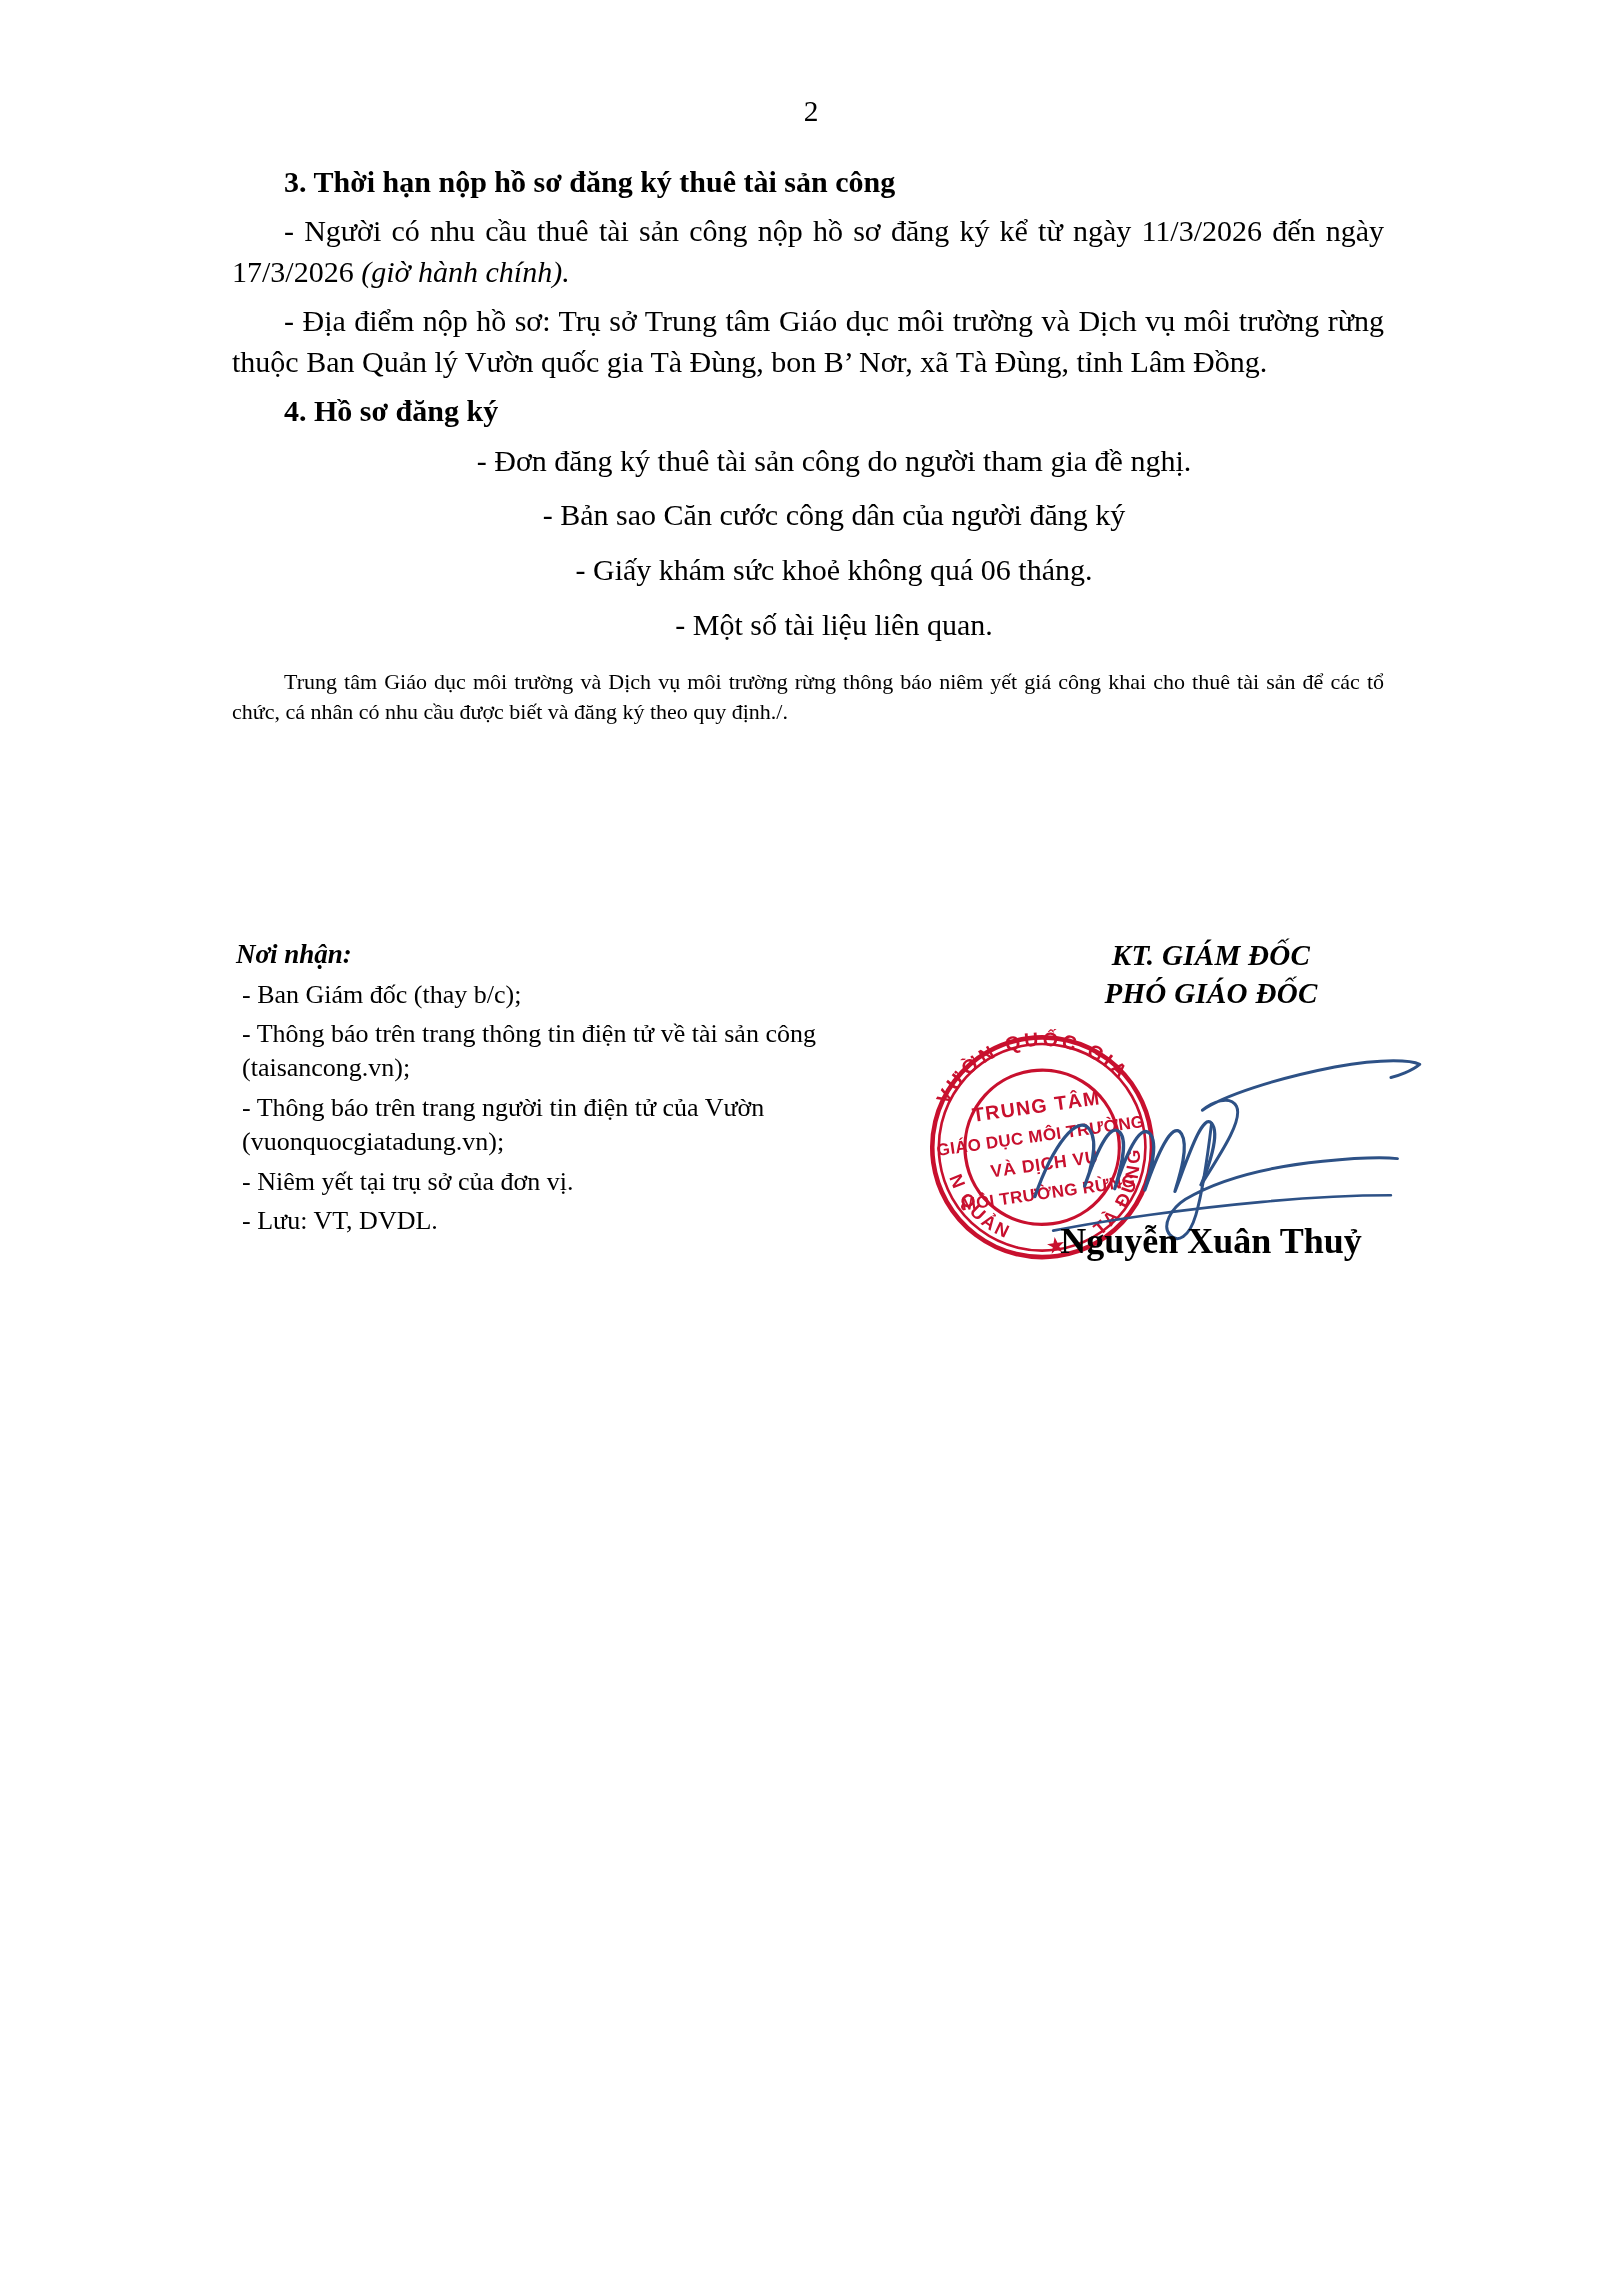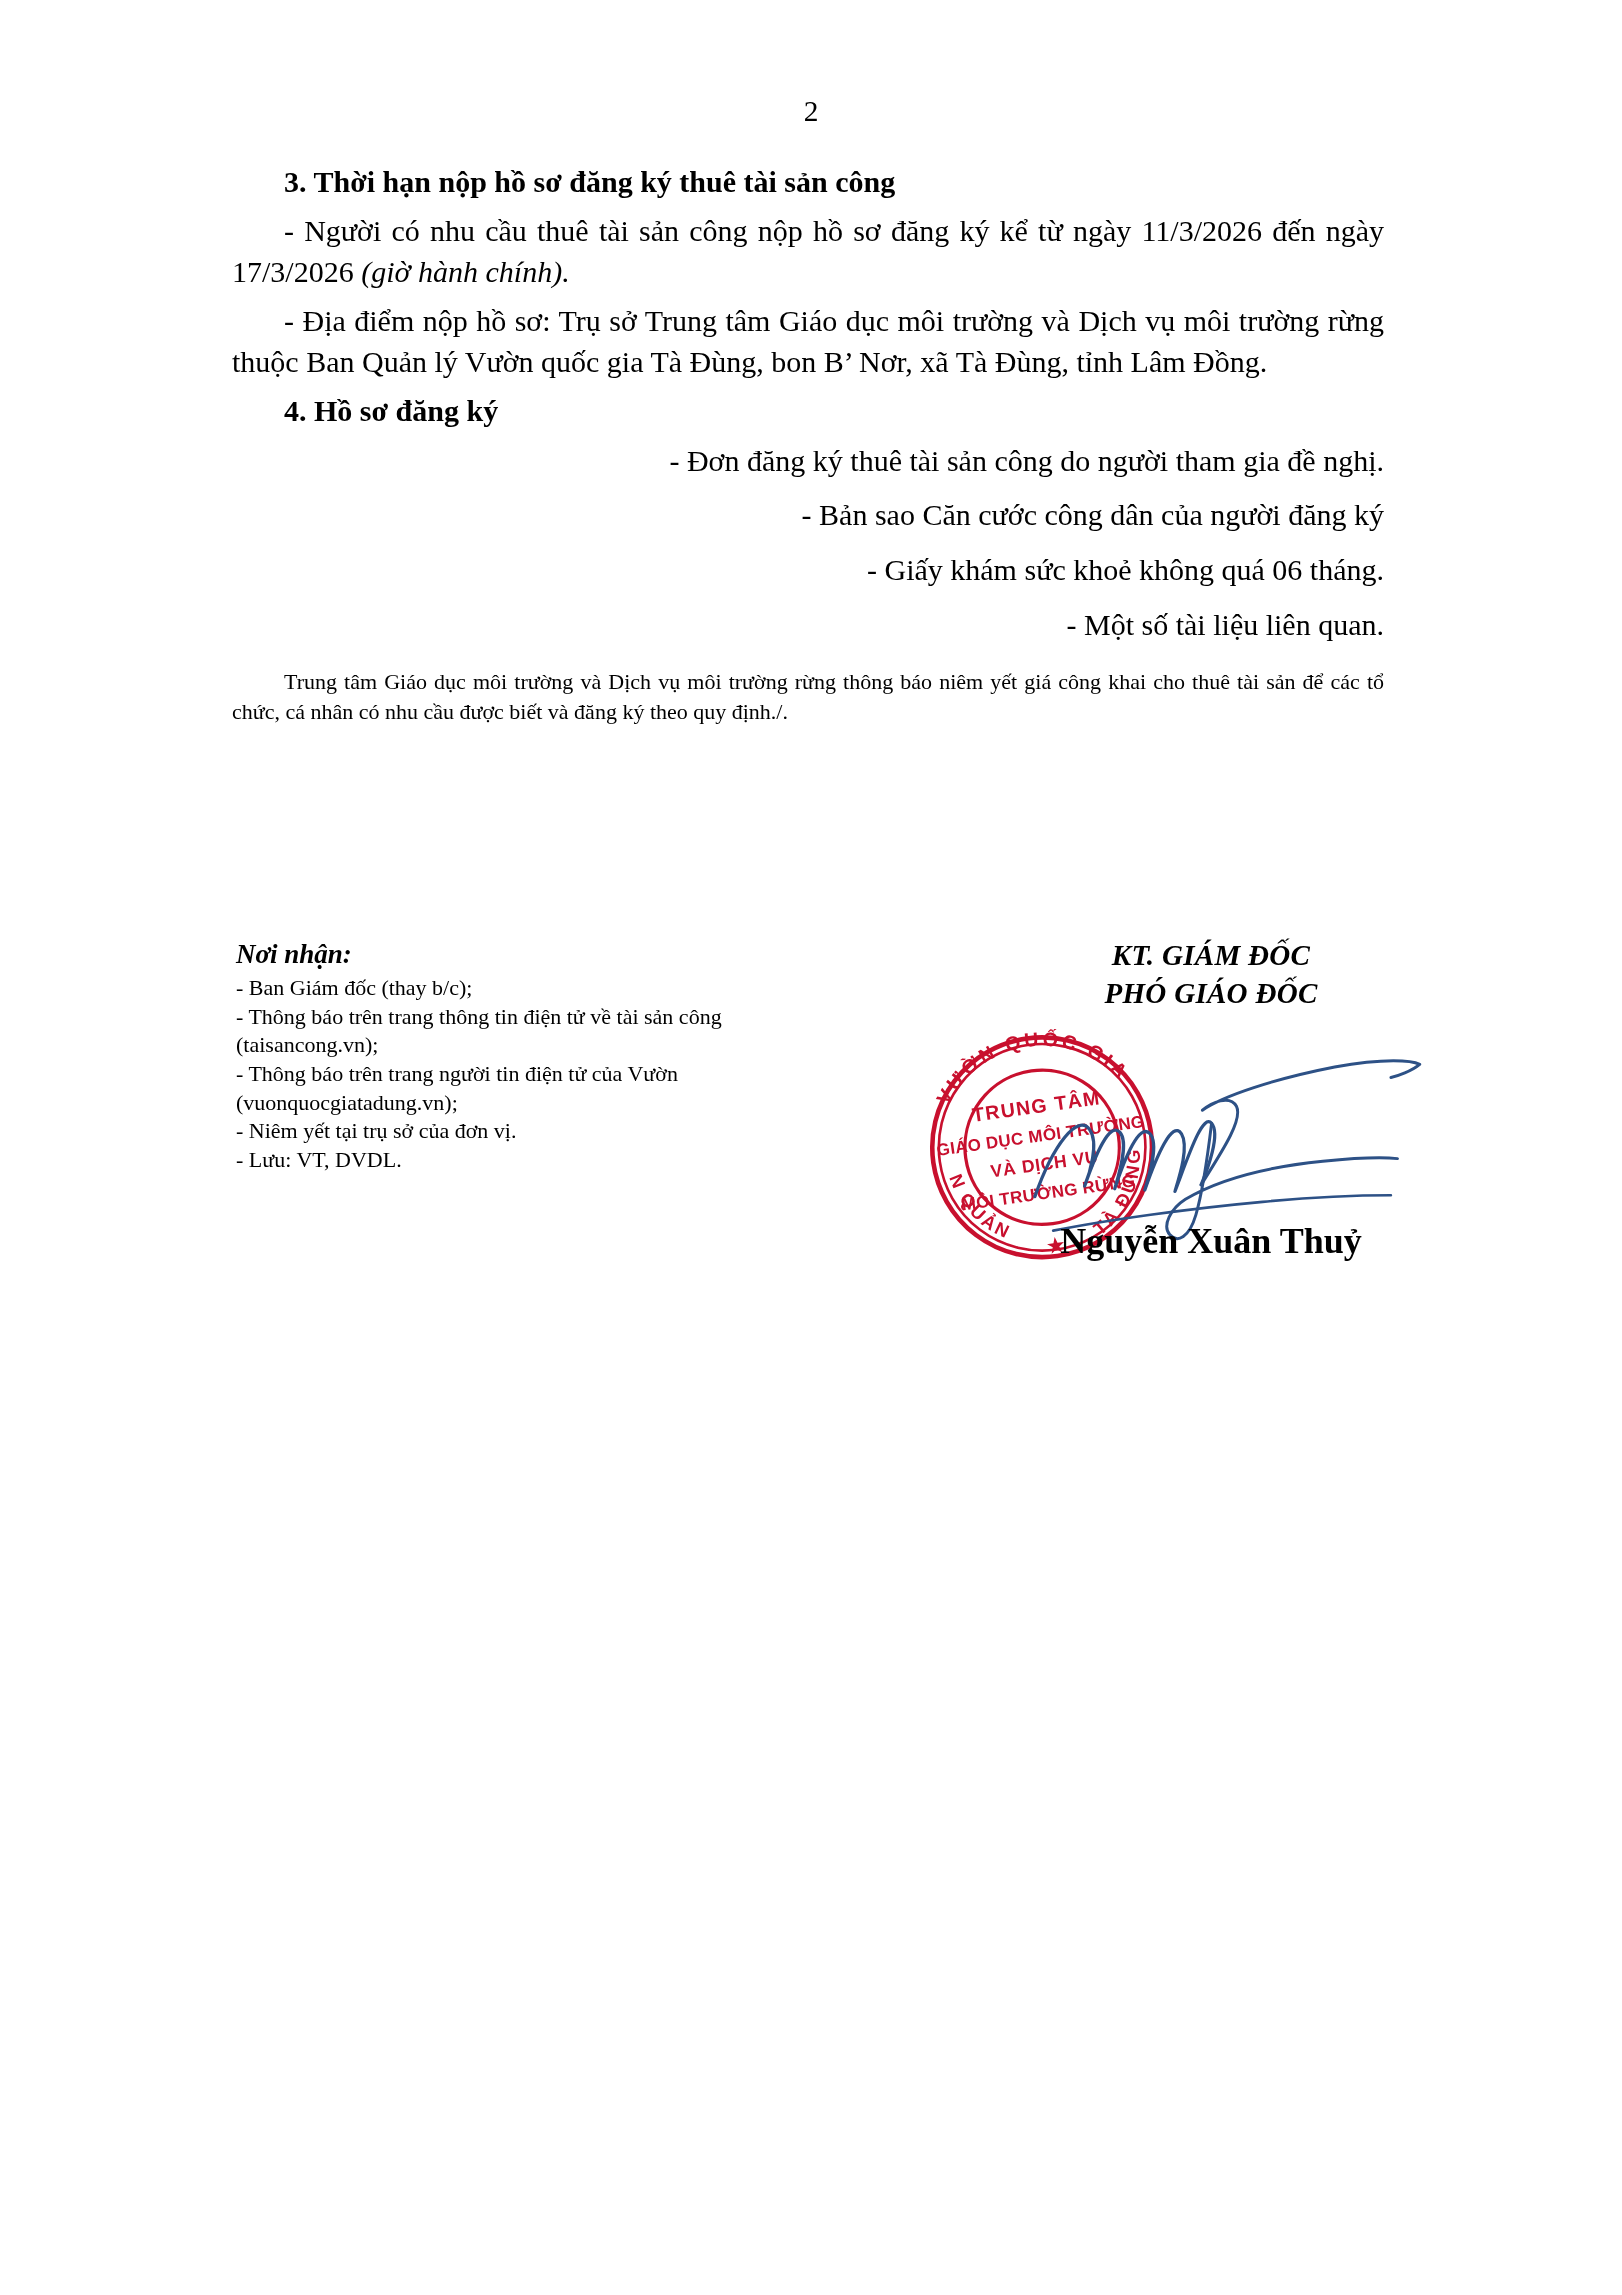--- a/index.html
+++ b/index.html
@@ -51,21 +51,21 @@
     text-indent: 52px;
     margin: 0 0 9.2px 0;
   }
   .para .it { font-style: italic; }
 
   .bullet {
     font-size: 30px;
     line-height: 1.345;
     text-indent: 52px;
     margin: 0 0 14.4px 0;
-    text-align: right;
+    text-align: center;
   }
 
   .closing {
     font-size: 22px;
     line-height: 1.345;
     text-align: justify;
     text-indent: 52px;
     margin: 22px 0 0 0;
   }
 
@@ -82,23 +82,23 @@
     font-size: 27px;
     line-height: 1.28;
     margin: 0 0 2.6px 0;
   }
   .recipients-list {
     list-style: none;
     margin: 0;
     padding: 0;
   }
   .recipients-list li {
-    font-size: 22px;
+    font-size: 26px;
     line-height: 1.30;
-    margin: 0;
+    margin: 6px;
     white-space: pre-line;
   }
 
   
   .sign-block {
     position: absolute;
     top: 936px;
     left: 936px;
     width: 550px;
     text-align: center;

